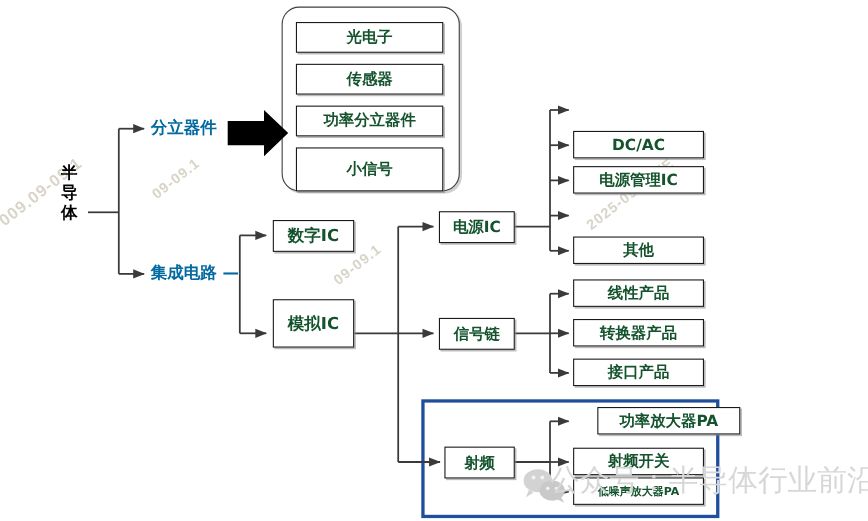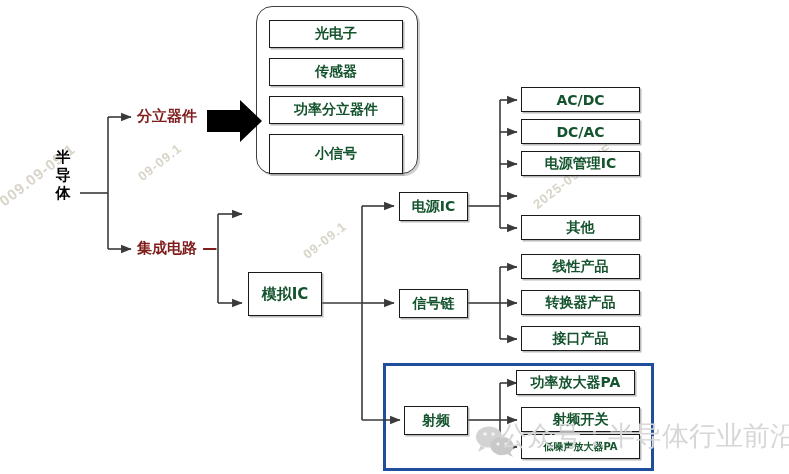--- a/index.html
+++ b/index.html
@@ -53,21 +53,21 @@
     box-shadow:1.5px 1.5px 0 rgba(130,130,130,.55);
     display:flex;align-items:center;justify-content:center;
     color:#14532d;
     font-weight:bold;
     z-index:4;
     white-space:nowrap;
   }
   .node.cjk{font-family:"DejaVu Sans","Liberation Sans",sans-serif;}
   .plain{
     position:absolute;
-    color:#7f1d1d;font-weight:bold;
+    color:#0369a1;font-weight:bold;
     font-family:"DejaVu Sans","Liberation Sans",sans-serif;
     z-index:4;white-space:nowrap;
     display:flex;align-items:center;
   }
 
   
   .root-label{
     position:absolute;
     left:52px;top:148px;
     width:22px;
@@ -182,36 +182,36 @@
   </div>
 
   <div class="plain fs15" style="left:137px;top:107px;">分立器件</div>
   <div class="plain fs15" style="left:137px;top:239px;">集成电路 —</div>
 
   <div class="node cjk fs14" style="left:269px;top:20px;width:134px;height:28px;">光电子</div>
   <div class="node cjk fs14" style="left:269px;top:58px;width:134px;height:28px;">传感器</div>
   <div class="node cjk fs14" style="left:269px;top:96px;width:134px;height:28px;">功率分立器件</div>
   <div class="node cjk fs14" style="left:269px;top:134px;width:134px;height:40px;">小信号</div>
 
+  <div class="node cjk fs15" style="left:248px;top:200px;width:74px;height:29px;">数字IC</div>
   <div class="node cjk fs15" style="left:248px;top:272px;width:74px;height:44px;">模拟IC</div>
 
   <div class="node cjk fs14" style="left:399px;top:192px;width:69px;height:29px;">电源IC</div>
   <div class="node cjk fs14" style="left:399px;top:289px;width:69px;height:29px;">信号链</div>
   <div class="node cjk fs14" style="left:404px;top:406px;width:64px;height:29px;">射频</div>
 
-  <div class="node cjk fs14" style="left:521px;top:87px;width:119px;height:25px;">AC/DC</div>
   <div class="node cjk fs14" style="left:521px;top:119px;width:119px;height:25px;">DC/AC</div>
   <div class="node cjk fs14" style="left:521px;top:151px;width:119px;height:25px;">电源管理IC</div>
   <div class="node cjk fs14" style="left:521px;top:215px;width:119px;height:25px;">其他</div>
 
   <div class="node cjk fs14" style="left:521px;top:254px;width:119px;height:25px;">线性产品</div>
   <div class="node cjk fs14" style="left:521px;top:290px;width:119px;height:25px;">转换器产品</div>
   <div class="node cjk fs14" style="left:521px;top:326px;width:119px;height:25px;">接口产品</div>
 
-  <div class="node cjk fs14" style="left:516px;top:370px;width:119px;height:25px;">功率放大器PA</div>
+  <div class="node cjk fs14" style="left:543px;top:370px;width:130px;height:25px;">功率放大器PA</div>
   <div class="node cjk fs14" style="left:521px;top:407px;width:119px;height:25px;">射频开关</div>
   <div class="node cjk fs13" style="left:521px;top:434px;width:119px;height:25px;">低噪声放大器PA</div>
 
   <svg class="wm-wechat" viewBox="0 0 42 34">
     <ellipse cx="15" cy="13" rx="13" ry="10.5" fill="#d3d3d3"></ellipse>
     <path d="M7,21 L4,28 L11,24 Z" fill="#d3d3d3"></path>
     <circle cx="11" cy="10" r="1.8" fill="#f2f2f2"></circle>
     <circle cx="19" cy="10" r="1.8" fill="#f2f2f2"></circle>
     <ellipse cx="28" cy="22" rx="11.5" ry="9.2" fill="#c9c9c9"></ellipse>
     <path d="M36,28 L39,33 L33,30 Z" fill="#c9c9c9"></path>

